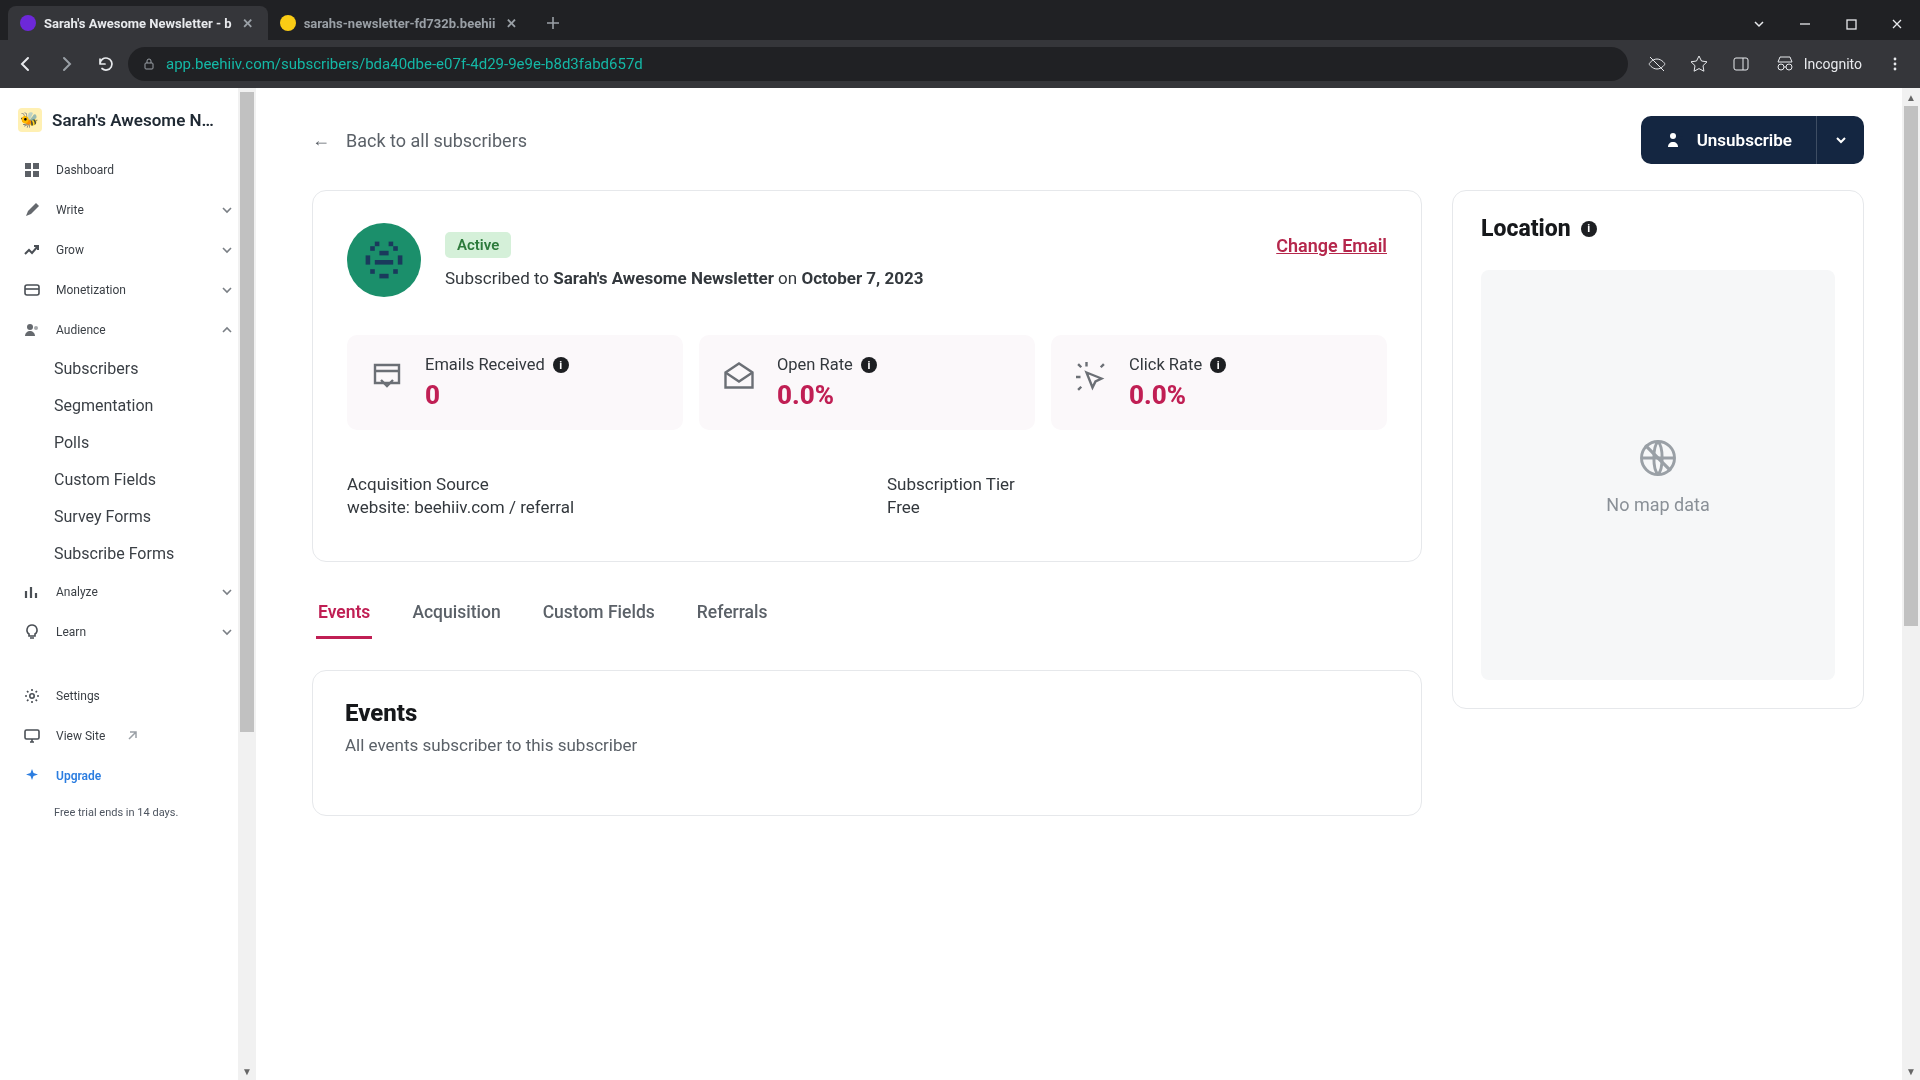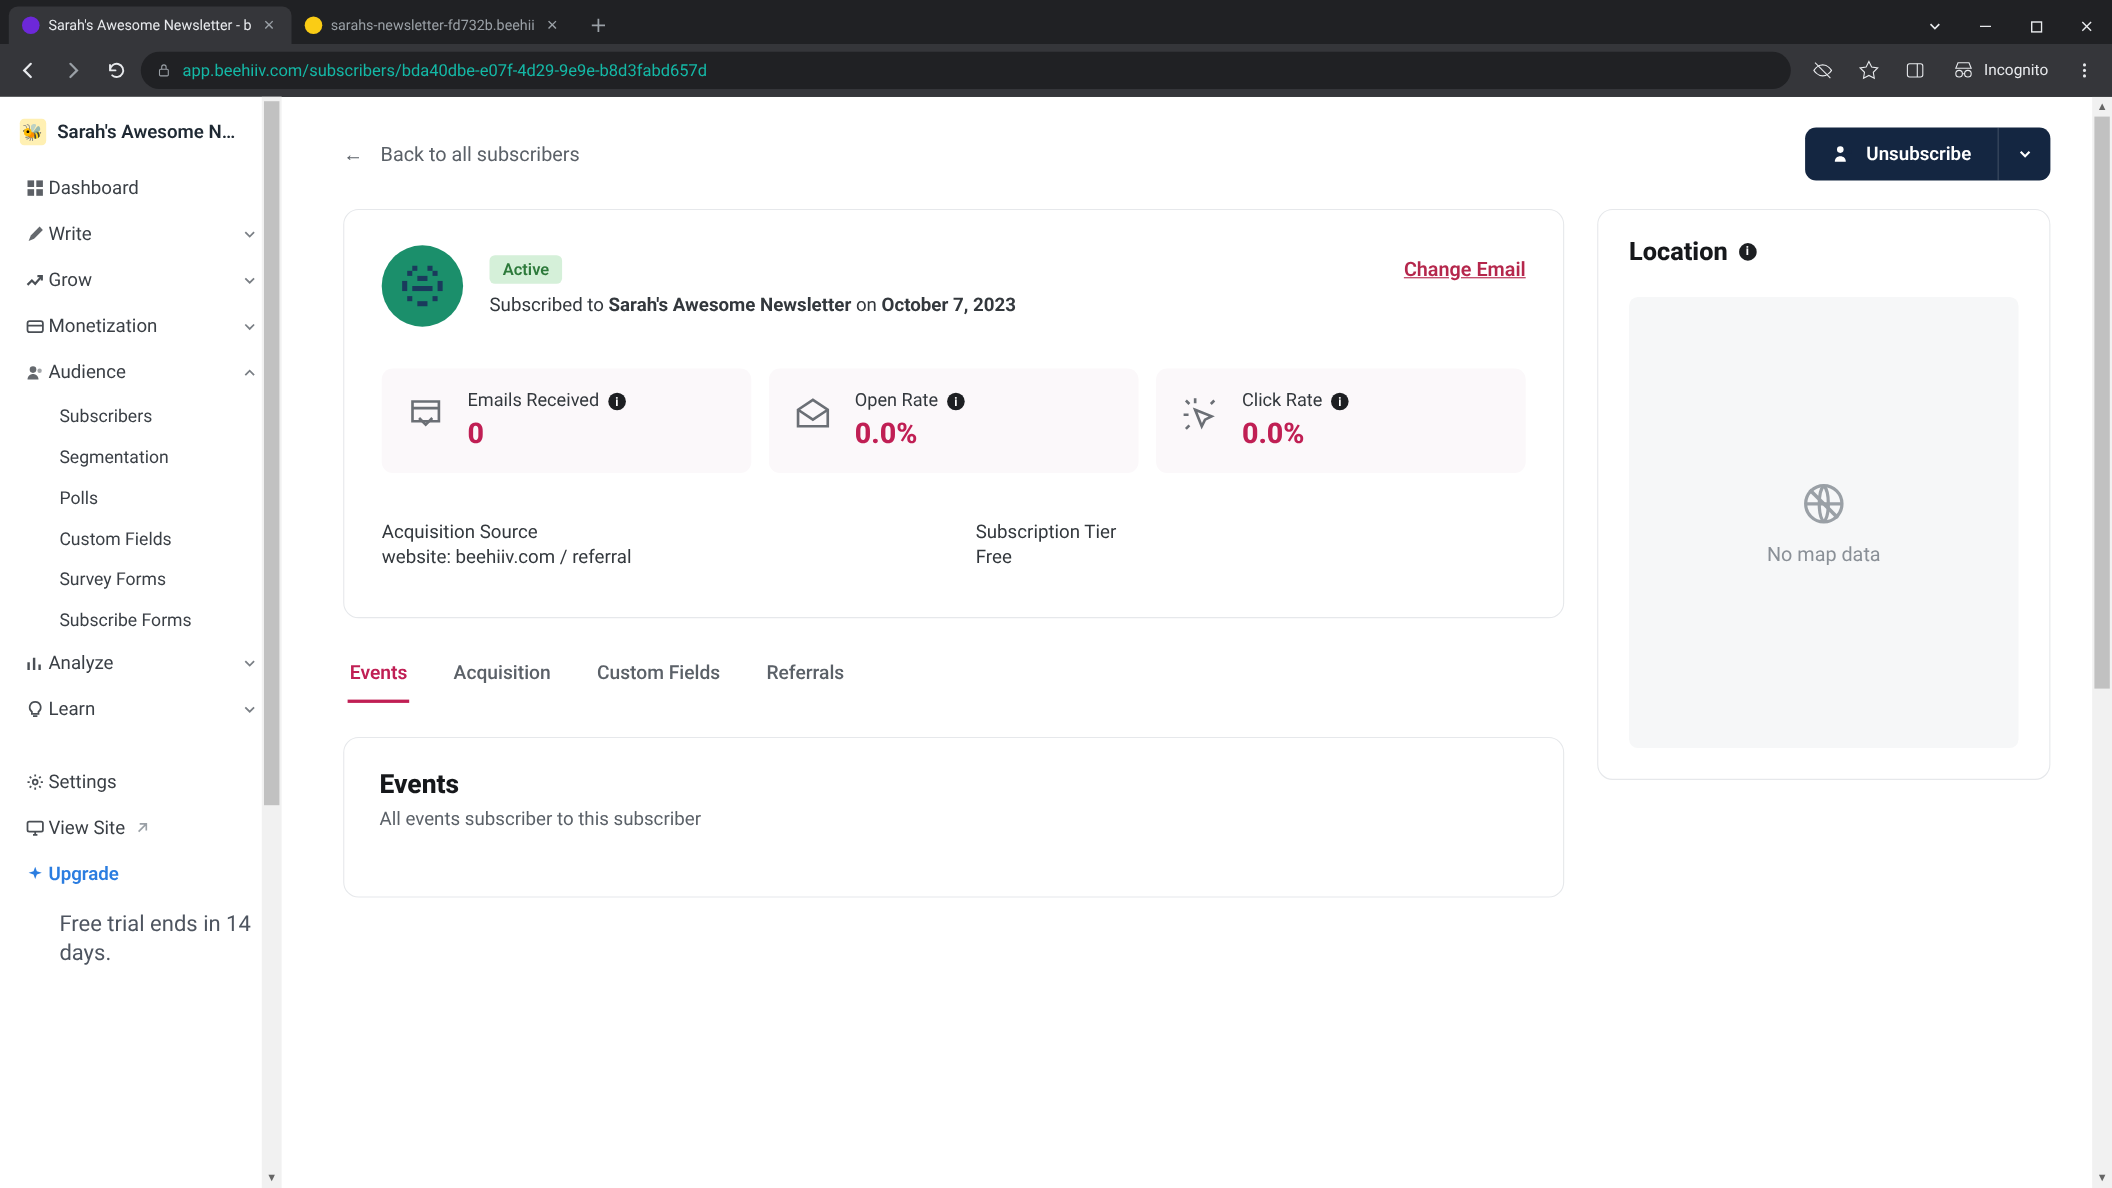--- a/index.html
+++ b/index.html
@@ -1,20 +1,20 @@
 <!DOCTYPE html>
 <html><head>
 <meta charset="utf-8">
 <style>
 * { margin: 0; padding: 0; box-sizing: border-box; font-family: -apple-system, BlinkMacSystemFont, "Segoe UI", Roboto, sans-serif; }
 body { background: #fff; overflow: hidden; width: 1920px; height: 1080px; }
 
 
 .browser-chrome { background: #202124; height: 88px; display: flex; flex-direction: column; }
-.tab-bar { height: 40px; display: flex; align-items: flex-end; padding-left: 8px; }
+.tab-bar { height: 40px; display: flex; align-items: flex-end; padding-left: 8px; font-weight: bold; }
 .tab { height: 34px; padding: 0 12px; display: flex; align-items: center; gap: 8px; font-size: 13px; border-radius: 8px 8px 0 0; min-width: 240px; max-width: 280px; }
 .tab.active { background: #35363a; color: #e8eaed; }
 .tab.inactive { color: #9aa0a6; }
 .tab-favicon { width: 16px; height: 16px; border-radius: 50%; flex-shrink: 0; }
 .tab-title { flex: 1; overflow: hidden; white-space: nowrap; text-overflow: ellipsis; }
 .tab-close { width: 16px; height: 16px; display: flex; align-items: center; justify-content: center; cursor: pointer; color: #9aa0a6; }
 .new-tab { width: 28px; height: 28px; display: flex; align-items: center; justify-content: center; color: #9aa0a6; margin-left: 8px; margin-bottom: 3px; cursor: pointer; }
 .win-controls { margin-left: auto; display: flex; }
 .win-btn { width: 46px; height: 32px; display: flex; align-items: center; justify-content: center; color: #e8eaed; cursor: pointer; }
 .addr-bar { height: 48px; background: #35363a; display: flex; align-items: center; padding: 0 8px; gap: 4px; }
@@ -31,27 +31,27 @@
 .sidebar-wrap { width: 256px; background: #fff; position: relative; }
 .sidebar { height: 100%; padding: 14px 10px 10px 10px; display: flex; flex-direction: column; }
 .scrollbar-fake { position: absolute; right: 0; top: 0; width: 18px; height: 100%; background: #f1f1f1; }
 .scrollbar-thumb { position: absolute; right: 2px; top: 4px; width: 14px; height: 640px; background: #c1c1c1; }
 .scroll-arrow { position: absolute; width: 18px; height: 18px; display:flex; align-items:center; justify-content:center; color:#666; font-size:10px; }
 
 .ws-row { display: flex; align-items: center; gap: 10px; padding: 6px 10px 18px 8px; }
 .ws-icon { width: 24px; height: 24px; background: #fff0b3; border-radius: 4px; display:flex; align-items:center; justify-content:center; font-size: 15px; }
 .ws-name { font-size: 17px; font-weight: 600; color: #1f2933; white-space: nowrap; overflow: hidden; text-overflow: ellipsis; }
 
-.nav-item { display: flex; align-items: center; gap: 2px; padding: 11px 12px; font-size: 17px; color: #3a3f45; cursor: pointer; border-radius: 6px; }
+.nav-item { display: flex; align-items: center; gap: 14px; padding: 11px 12px; font-size: 12px; color: #3a3f45; cursor: pointer; border-radius: 6px; }
 .nav-item .nav-icon { width: 20px; display:flex; justify-content:center; color: #4a4f55; }
 .nav-item .chev { margin-left: auto; color: #7a7f85; }
 .nav-sub { padding: 9px 10px 9px 44px; font-size: 16px; color: #3a3f45; cursor: pointer; border-radius: 6px; }
 .nav-item.expanded .chev { transform: rotate(180deg); }
 .upgrade { color: #2b7de0; font-weight: 600; }
-.trial-note { padding: 10px 12px 10px 44px; font-size: 20px; color: #4e5560; line-height: 1.35; }
+.trial-note { padding: 10px 12px 10px 44px; font-size: 11px; color: #4e5560; line-height: 1.35; }
 
 
 .main-wrap { flex: 1; position: relative; overflow: hidden; }
 .main-scroll { position: absolute; right: 0; top: 0; width: 18px; height: 100%; background: #f1f1f1; }
 .main-scroll .thumb { position: absolute; right: 2px; top: 18px; width: 14px; height: 520px; background: #c1c1c1; }
 .main { padding: 28px 56px 40px 56px; height: 100%; overflow: hidden; }
 
 .topline { display: flex; align-items: center; justify-content: space-between; margin-bottom: 26px; }
 .backlink { display: flex; align-items: center; gap: 16px; color: #5b6168; font-size: 18px; cursor: pointer; }
 .backlink .arrow { font-size: 18px; }

